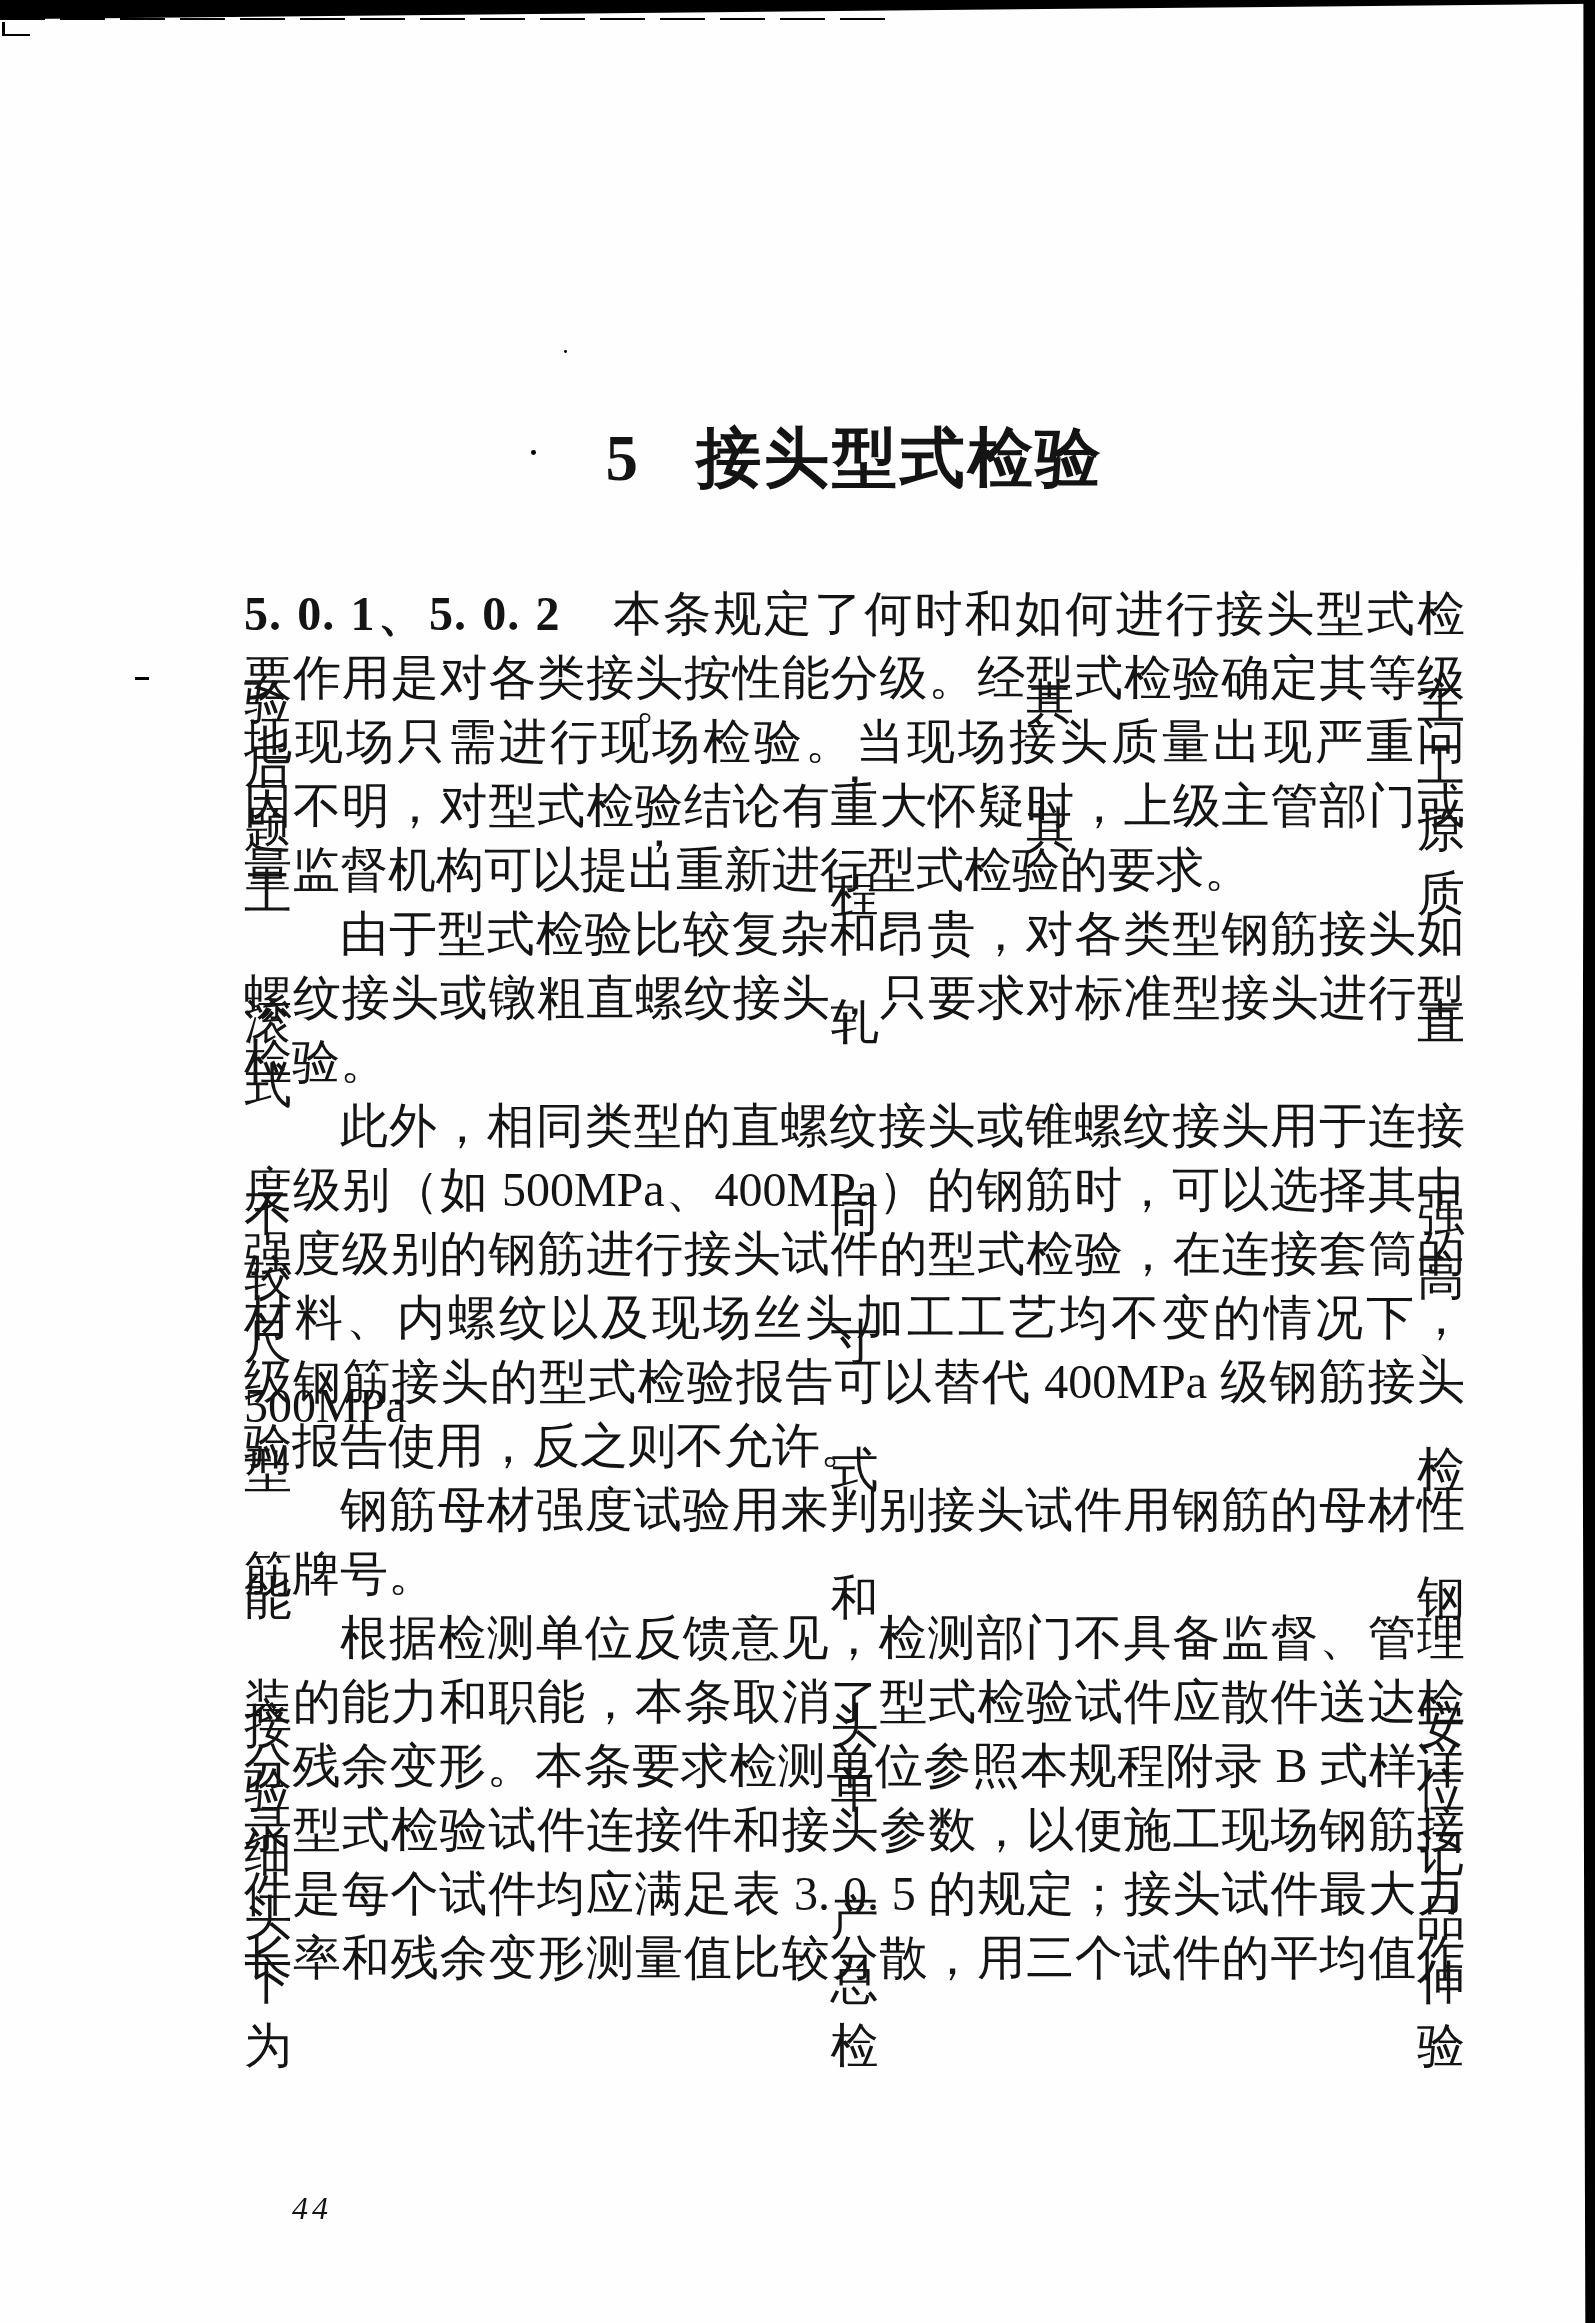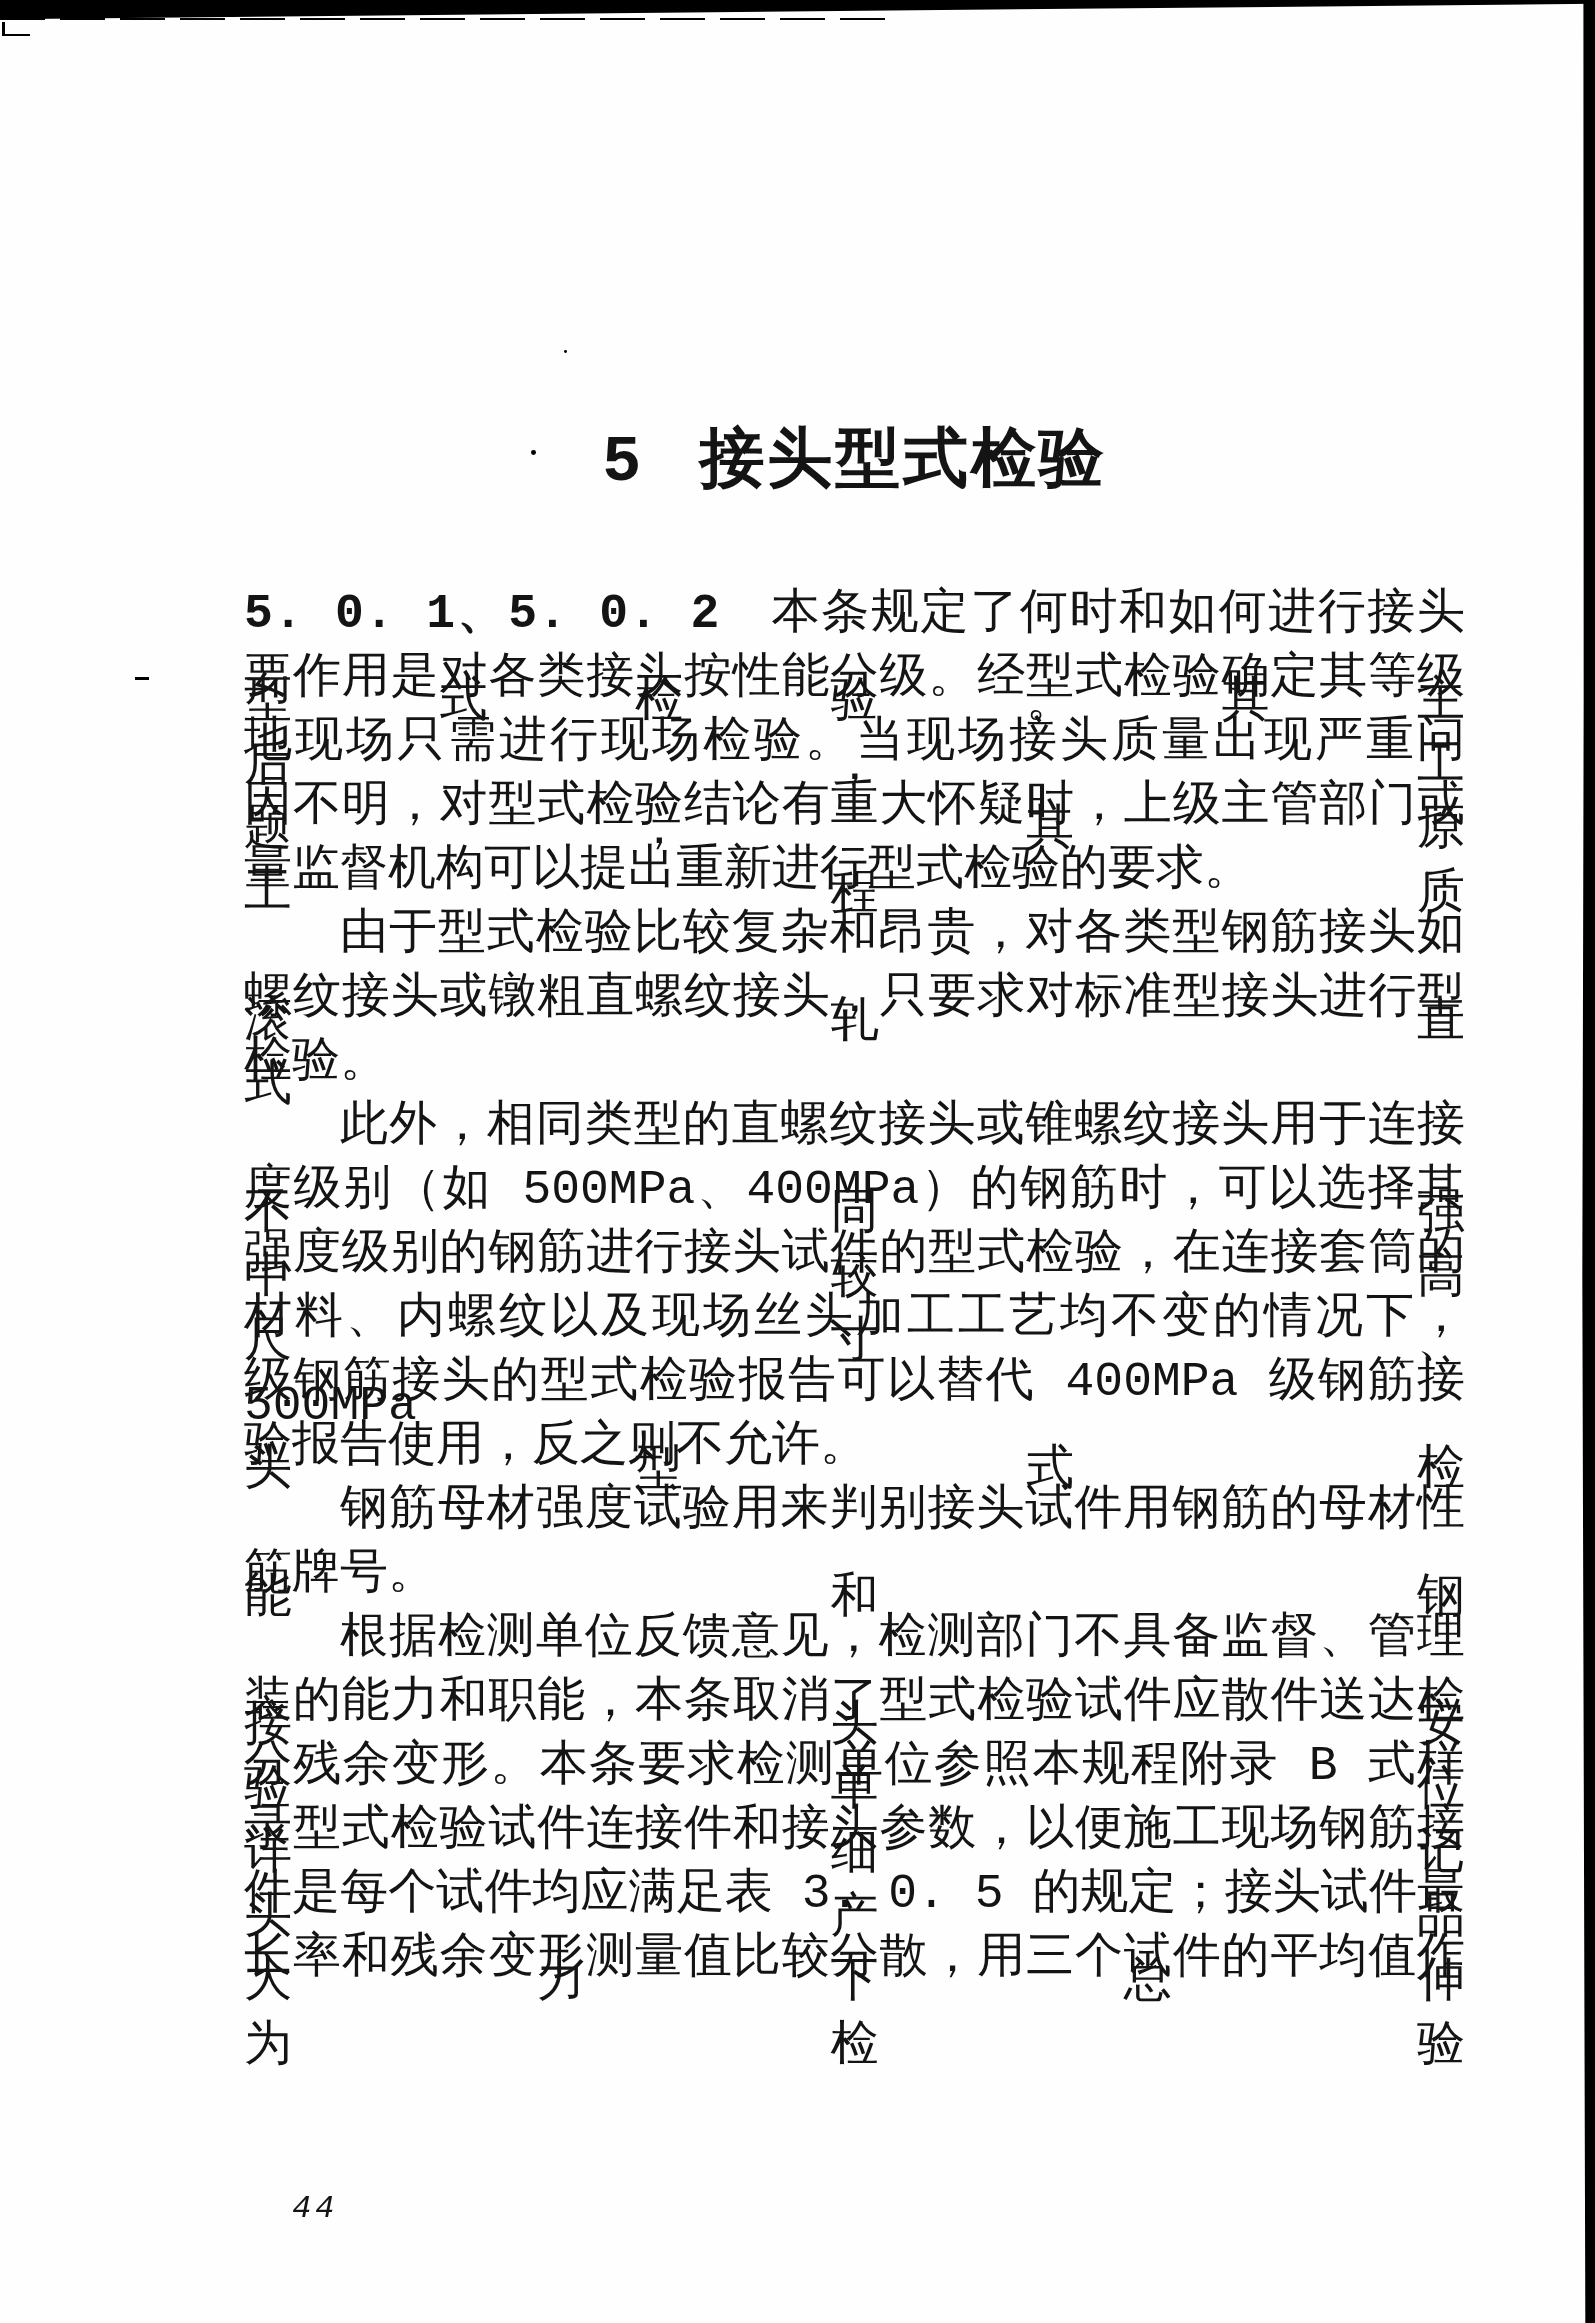--- a/index.html
+++ b/index.html
@@ -6,21 +6,21 @@
     margin: 0;
     padding: 0;
     background: #e8e8e8;
   }
   .page {
     position: relative;
     width: 1596px;
     height: 2323px;
     background: #fefefe;
     overflow: hidden;
-    font-family: Liberation Mono, monospace;
+    font-family: Liberation Serif, serif;
     color: #141414;
   }
   
   .artifact { position: absolute; background: #000; }
   .top-wedge {
     top: 0; left: 0; width: 100%; height: 23.4px;
     clip-path: polygon(0 0, 100% 0, 100% 16%, 0 82%);
   }
   .top-broken-line {
     top: 17.6px; left: 0; width: 897px; height: 2.9px;

